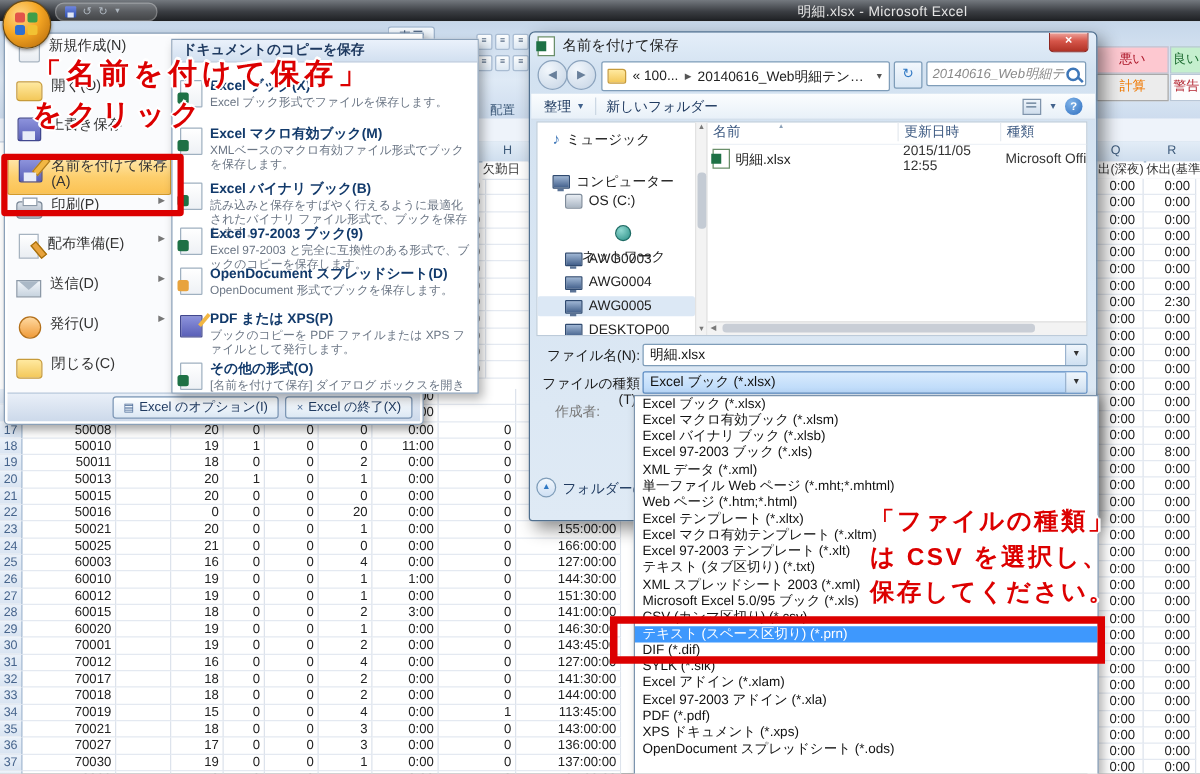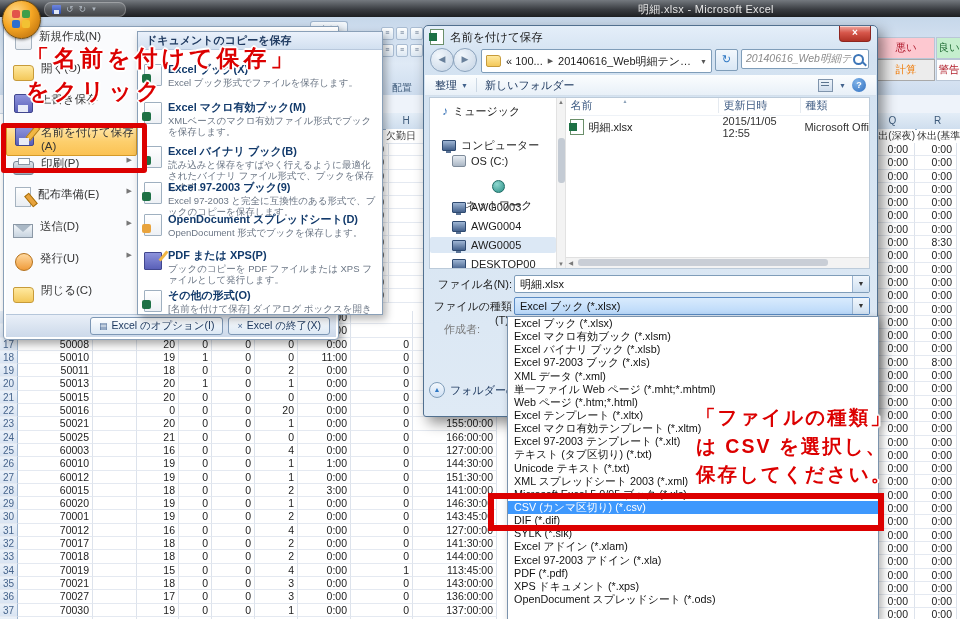--- a/index.html
+++ b/index.html
@@ -111,21 +111,21 @@
   .si:after{content:"";position:absolute;left:-3px;bottom:2px;width:9px;height:9px;background:#1e7145;border-radius:2px;}
   .sm-item:nth-of-type(6) .si:after{background:#e8a33d;}
   .sm-item:nth-of-type(7) .si{background:linear-gradient(#8d93dc,#5a60b8);border-color:#41478f;height:16px;margin-top:3px;}
   .sm-item:nth-of-type(7) .si:after{background:#f2b743;width:3px;height:12px;left:auto;right:-4px;bottom:auto;top:-3px;transform:rotate(40deg);border-radius:0;}
   .sm-text{min-width:0;}
   .sm-t{font-size:11px;font-weight:bold;color:#123a6b;line-height:13px;}
   .sm-d{font-size:9.5px;color:#6b7685;line-height:11px;margin-top:1px;}
   
   .dialog{left:423px;top:25px;width:453px;height:390px;background:linear-gradient(#e4eef9,#d3e2f1 30px,#dfeaf5);
     border:1px solid #51708f;border-radius:5px 5px 3px 3px;box-shadow:5px 6px 14px rgba(0,0,0,.45);z-index:20;}
-  .dlg-title{position:absolute;left:6px;top:3px;display:flex;align-items:flex-end;gap:6px;font-size:11.5px;color:#1c1c1c;}
+  .dlg-title{position:absolute;left:6px;top:3px;display:flex;align-items:flex-start;gap:6px;font-size:11.5px;color:#1c1c1c;}
   .ic-xls{width:12px;height:14px;background:#fff;border:1px solid #6a8f6a;position:relative;}
   .ic-xls:after{content:"";position:absolute;left:-2px;top:3px;width:8px;height:8px;background:#1e7145;}
   .dlg-close{position:absolute;right:6px;top:0;width:30px;height:15px;border:1px solid #8e2620;border-top:none;
     border-radius:0 0 4px 4px;background:linear-gradient(#f0a8a0,#d6564a 45%,#b03226);color:#fff;font-size:10px;
     text-align:center;line-height:14px;font-weight:bold;box-shadow:inset 0 1px 0 rgba(255,255,255,.5);}
   .dlg-nav{position:absolute;left:0;top:21px;width:100%;height:27px;}
   .nav-circle{position:absolute;top:1px;width:22px;height:22px;border-radius:50%;border:1px solid #8ba3bd;
     background:radial-gradient(circle at 35% 30%,#f2f7fc,#c4d3e4);color:#69809b;font-size:9px;text-align:center;line-height:21px;}
   .nav-back{left:6px;} .nav-fwd{left:29px;}
   .addr{position:absolute;left:57px;top:2px;width:231px;height:24px;background:#fff;border:1px solid #7f9db9;
@@ -641,21 +641,21 @@
         <span class="rr">0:00</span>
       </div>
 
       <div class="rrow">
         <span class="rq">0:00</span>
         <span class="rr">0:00</span>
       </div>
 
       <div class="rrow">
         <span class="rq">0:00</span>
-        <span class="rr">8:30</span>
+        <span class="rr">2:30</span>
       </div>
 
       <div class="rrow">
         <span class="rq">0:00</span>
         <span class="rr">0:00</span>
       </div>
 
       <div class="rrow">
         <span class="rq">0:00</span>
         <span class="rr">0:00</span>
@@ -1024,24 +1024,24 @@
       <div class="type-option">Excel マクロ有効ブック (*.xlsm)</div>
       <div class="type-option">Excel バイナリ ブック (*.xlsb)</div>
       <div class="type-option">Excel 97-2003 ブック (*.xls)</div>
       <div class="type-option">XML データ (*.xml)</div>
       <div class="type-option">単一ファイル Web ページ (*.mht;*.mhtml)</div>
       <div class="type-option">Web ページ (*.htm;*.html)</div>
       <div class="type-option">Excel テンプレート (*.xltx)</div>
       <div class="type-option">Excel マクロ有効テンプレート (*.xltm)</div>
       <div class="type-option">Excel 97-2003 テンプレート (*.xlt)</div>
       <div class="type-option">テキスト (タブ区切り) (*.txt)</div>
-      <div class="type-option">Unicode テキスト (*.txt)</div>
       <div class="type-option">XML スプレッドシート 2003 (*.xml)</div>
       <div class="type-option">Microsoft Excel 5.0/95 ブック (*.xls)</div>
       <div class="type-option">CSV (カンマ区切り) (*.csv)</div>
+      <div class="type-option">テキスト (スペース区切り) (*.prn)</div>
       <div class="type-option">DIF (*.dif)</div>
       <div class="type-option">SYLK (*.slk)</div>
       <div class="type-option">Excel アドイン (*.xlam)</div>
       <div class="type-option">Excel 97-2003 アドイン (*.xla)</div>
       <div class="type-option">PDF (*.pdf)</div>
       <div class="type-option">XPS ドキュメント (*.xps)</div>
       <div class="type-option">OpenDocument スプレッドシート (*.ods)</div>
     </div>
 
   <div class="abs ann1 outline">

